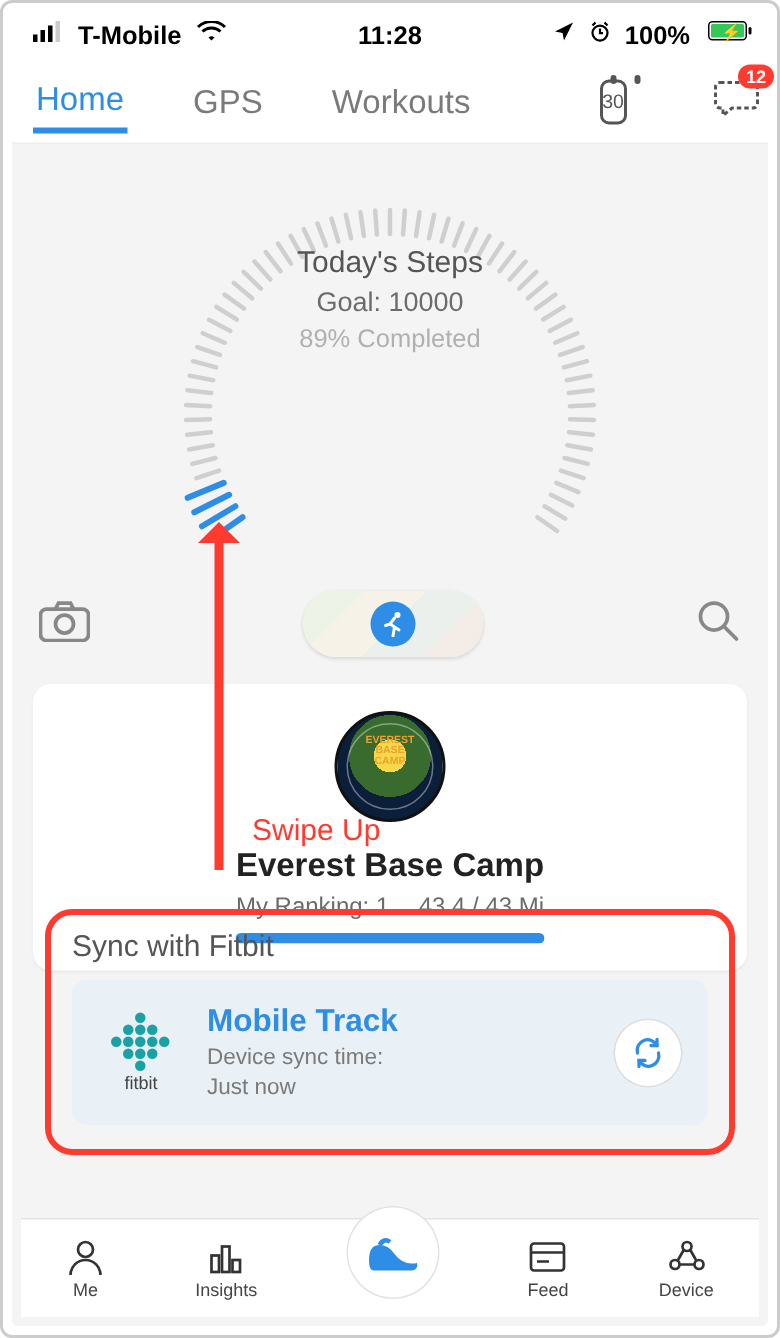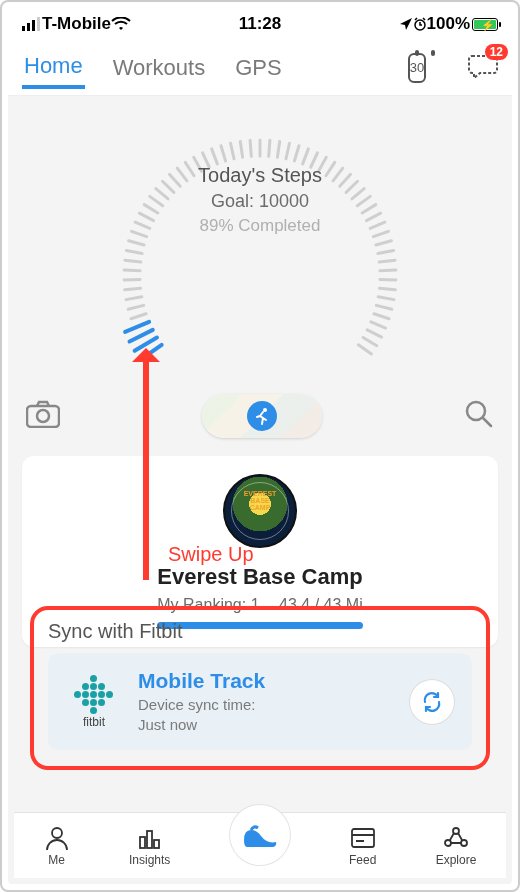--- a/index.html
+++ b/index.html
@@ -2,30 +2,30 @@
 <html><head>
 <meta charset="utf-8">
 <style>
   * { box-sizing: border-box; margin: 0; padding: 0; }
   html, body { width: 520px; height: 892px; font-family: -apple-system, Helvetica, Arial, sans-serif; background: #fff; }
   .frame { width: 520px; height: 892px; border: 2px solid #ccc; border-radius: 8px; position: relative; overflow: hidden; background: #fff; }
   .screen { position: absolute; inset: 6px; background: #f4f4f4; border-radius: 4px; display: flex; flex-direction: column; }
 
   
   .status { height: 32px; background: #fff; display: flex; align-items: center; justify-content: space-between; padding: 0 14px; font-size: 17px; font-weight: 600; }
-  .status .left, .status .right { display: flex; align-items: center; gap: 0; }
+  .status .left, .status .right { display: flex; align-items: flex-start; gap: 10px; }
   .status .time { position: absolute; left: 50%; transform: translateX(-50%); font-weight: 700; }
   .battery { display: inline-flex; align-items: center; }
   .battery-body { width: 26px; height: 13px; border: 1.5px solid #000; border-radius: 3px; position: relative; margin-left: 2px; }
   .battery-body::after { content: ""; position: absolute; right: -4px; top: 3px; width: 2px; height: 5px; background: #000; border-radius: 1px; }
   .battery-fill { position: absolute; inset: 1px; background: #34c759; border-radius: 1px; }
   .bolt { position:absolute; left:8px; top:0; color:#fff; font-size:11px; font-weight:bold; }
 
   
-  .topnav { background: #fff; height: 56px; display: flex; align-items: center; padding: 0 14px; gap: 26px; border-bottom: 1px solid #eee; }
+  .topnav { background: #fff; height: 56px; display: flex; align-items: center; padding: 0 14px; gap: 42px; border-bottom: 1px solid #eee; }
   .tab { font-size: 22px; color: #7a7a7a; padding: 6px 2px; }
   .tab.active { color: #2e8de6; font-weight: 500; border-bottom: 4px solid #2e8de6; }
   .topnav .spacer { flex: 1; }
   .cal-icon { width: 18px; height: 30px; border: 2px solid #555; border-radius: 6px; position: relative; display:flex; align-items:center; justify-content:center; font-size:13px; color:#555; }
   .cal-icon::before { content:""; position:absolute; top:-5px; left:5px; width:4px; height:6px; background:#555; border-radius:2px; box-shadow: 16px 0 0 #555; }
   .chat-icon { position: relative; text-align: right; }
   .badge { position: absolute; top: -8px; right: -10px; background: #ff3b30; color: #fff; border-radius: 10px; font-size: 12px; padding: 1px 5px; font-weight: 600; }
 
   
   .main { flex: 1; overflow: hidden; position: relative; padding: 10px 14px; }
@@ -119,22 +119,22 @@
           <span class="battery-body">
               <span class="battery-fill"></span>
               <span class="bolt">⚡</span>
             </span>
         </span>
       </div>
     </div>
 
     <div class="topnav">
       <span class="tab active">Home</span>
+      <span class="tab">GPS</span>
       <span class="tab">Workouts</span>
-      <span class="tab">GPS</span>
       <span class="spacer"></span>
       <span class="cal-icon">30</span>
       <span class="chat-icon" style="margin-left:16px;">
         <svg width="30" height="28" viewBox="0 0 30 28">
             <path d="M4 4 H26 A3 3 0 0 1 29 7 V18 A3 3 0 0 1 26 21 H12 L6 26 V21 H4 A3 3 0 0 1 1 18 V7 A3 3 0 0 1 4 4 Z" fill="none" stroke="#555" stroke-width="2" stroke-dasharray="3 2"></path>
           </svg>
         <span class="badge">12</span>
       </span>
     </div>
 
@@ -324,18 +324,18 @@
           </svg>
         <span>Feed</span>
       </div>
       <div class="titem">
         <svg width="26" height="26" viewBox="0 0 26 26" fill="none" stroke-width="1.8">
             <circle cx="13" cy="6" r="3"></circle>
             <circle cx="5" cy="18" r="3"></circle>
             <circle cx="21" cy="18" r="3"></circle>
             <path d="M11 8 L7 15 M15 8 L19 15 M8 18 H18"></path>
           </svg>
-        <span>Explore</span>
+        <span>Device</span>
       </div>
     </div>
 
   </div>
 </div>
 
 </body></html>

